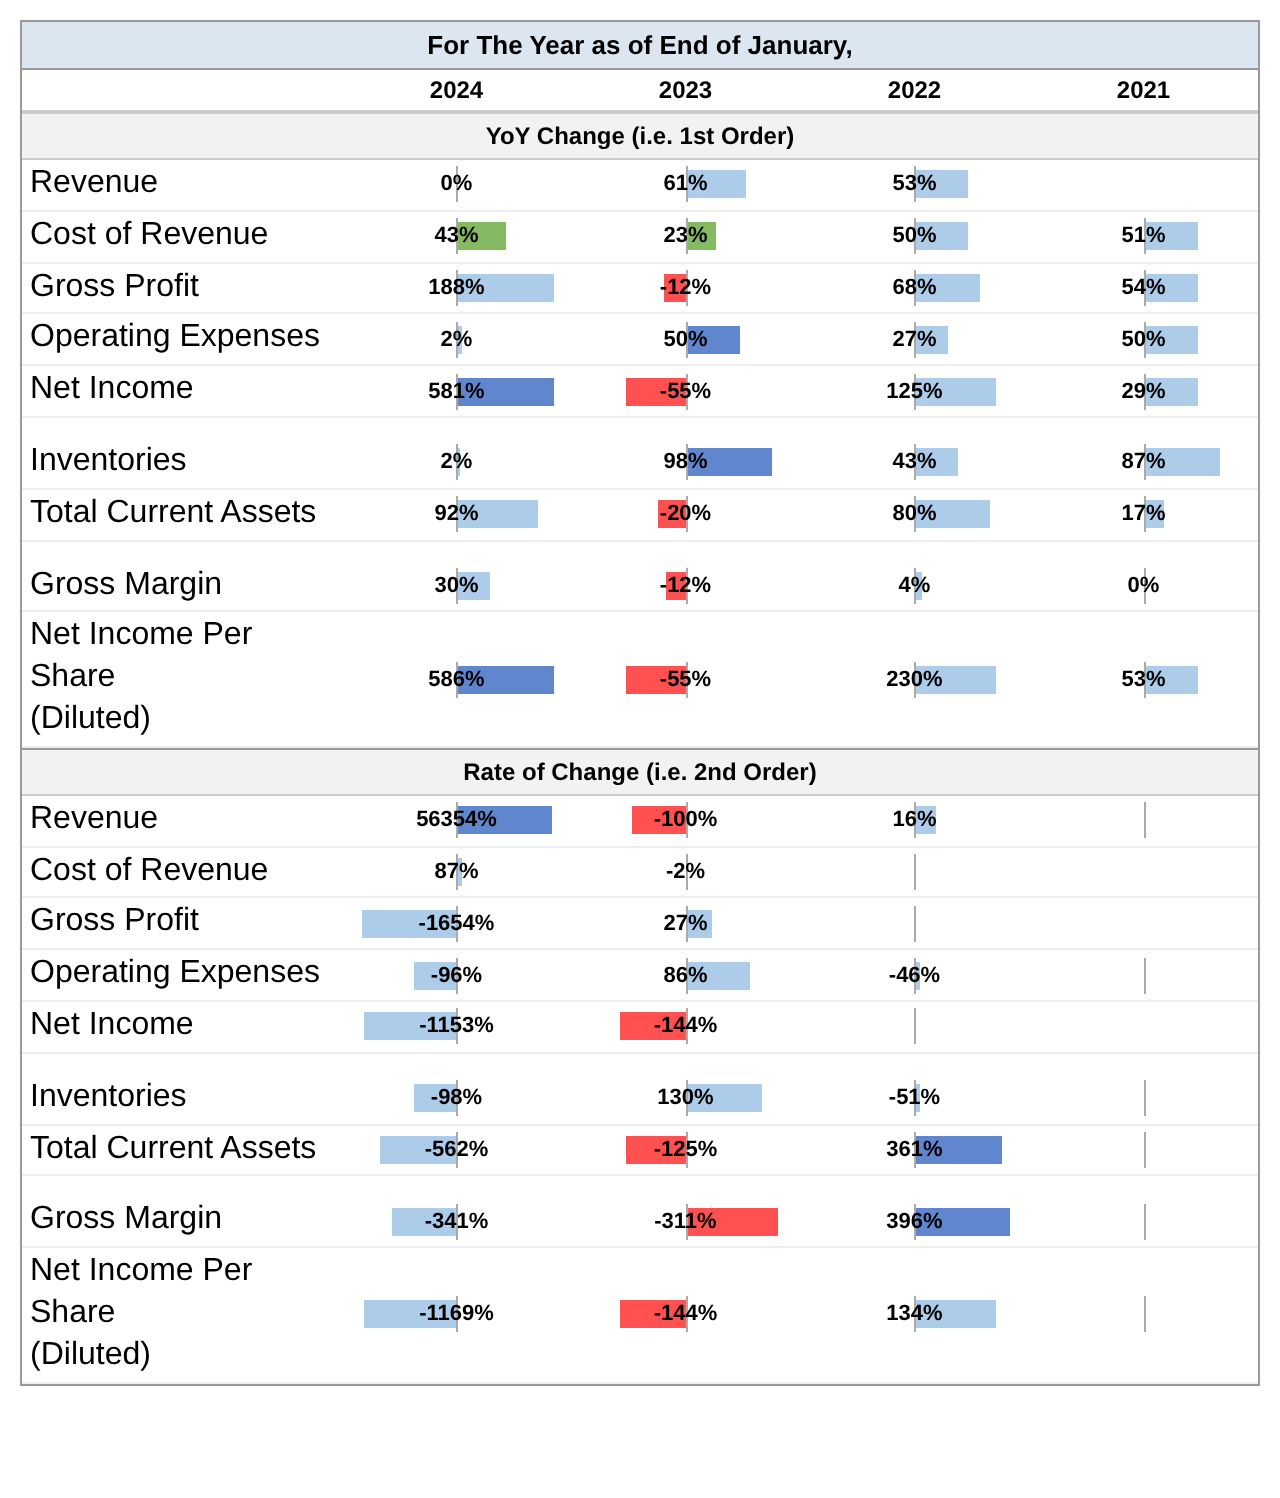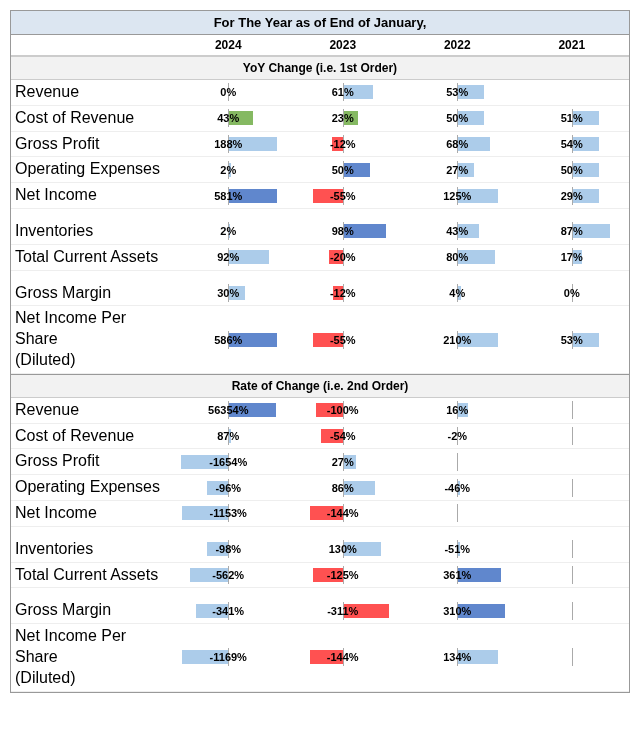--- a/index.html
+++ b/index.html
@@ -375,21 +375,21 @@
           <div class="bar-container">
             <div style="position: absolute; left: 50%; top: 0px; bottom: 0px; width: 1px; background: rgb(170, 170, 170); z-index: 1;"></div>
             <div class="bar bar-left" style="width: 27.5%; background-color: rgb(255, 51, 51); opacity: 0.85;"></div>
             <span class="cell-text">-55%</span>
           </div>
         </div>
         <div class="cell">
           <div class="bar-container">
             <div style="position: absolute; left: 50%; top: 0px; bottom: 0px; width: 1px; background: rgb(170, 170, 170); z-index: 1;"></div>
             <div class="bar bar-right" style="width: 37.5%; background-color: rgb(157, 195, 230); opacity: 0.85;"></div>
-            <span class="cell-text">210%</span>
+            <span class="cell-text">230%</span>
           </div>
         </div>
         <div class="cell">
           <div class="bar-container">
             <div style="position: absolute; left: 50%; top: 0px; bottom: 0px; width: 1px; background: rgb(170, 170, 170); z-index: 1;"></div>
             <div class="bar bar-right" style="width: 25%; background-color: rgb(157, 195, 230); opacity: 0.85;"></div>
             <span class="cell-text">53%</span>
           </div>
         </div>
       </div>
@@ -435,27 +435,20 @@
         <div class="cell">
           <div class="bar-container">
             <div style="position: absolute; left: 50%; top: 0px; bottom: 0px; width: 1px; background: rgb(170, 170, 170); z-index: 1;"></div>
             <div class="bar bar-right" style="width: 2.5%; background-color: rgb(157, 195, 230); opacity: 0.85;"></div>
             <span class="cell-text">87%</span>
           </div>
         </div>
         <div class="cell">
           <div class="bar-container">
             <div style="position: absolute; left: 50%; top: 0px; bottom: 0px; width: 1px; background: rgb(170, 170, 170); z-index: 1;"></div>
-            <div class="bar bar-left" style="width: 20%; background-color: rgb(255, 51, 51); opacity: 0.85;"></div>
-            <span class="cell-text">-54%</span>
-          </div>
-        </div>
-        <div class="cell">
-          <div class="bar-container">
-            <div style="position: absolute; left: 50%; top: 0px; bottom: 0px; width: 1px; background: rgb(170, 170, 170); z-index: 1;"></div>
             <span class="cell-text">-2%</span>
           </div>
         </div>
         <div class="cell">
           <div class="bar-container">
             <div style="position: absolute; left: 50%; top: 0px; bottom: 0px; width: 1px; background: rgb(170, 170, 170); z-index: 1;"></div>
             <span class="cell-text"></span>
           </div>
         </div>
       </div>
@@ -610,21 +603,21 @@
           <div class="bar-container">
             <div style="position: absolute; left: 50%; top: 0px; bottom: 0px; width: 1px; background: rgb(170, 170, 170); z-index: 1;"></div>
             <div class="bar bar-right" style="width: 42.5%; background-color: rgb(255, 51, 51); opacity: 0.85;"></div>
             <span class="cell-text">-311%</span>
           </div>
         </div>
         <div class="cell">
           <div class="bar-container">
             <div style="position: absolute; left: 50%; top: 0px; bottom: 0px; width: 1px; background: rgb(170, 170, 170); z-index: 1;"></div>
             <div class="bar bar-right" style="width: 44%; background-color: rgb(68, 114, 196); opacity: 0.85;"></div>
-            <span class="cell-text">310%</span>
+            <span class="cell-text">396%</span>
           </div>
         </div>
         <div class="cell">
           <div class="bar-container">
             <div style="position: absolute; left: 50%; top: 0px; bottom: 0px; width: 1px; background: rgb(170, 170, 170); z-index: 1;"></div>
             <span class="cell-text"></span>
           </div>
         </div>
       </div>
       <div class="data-row">

